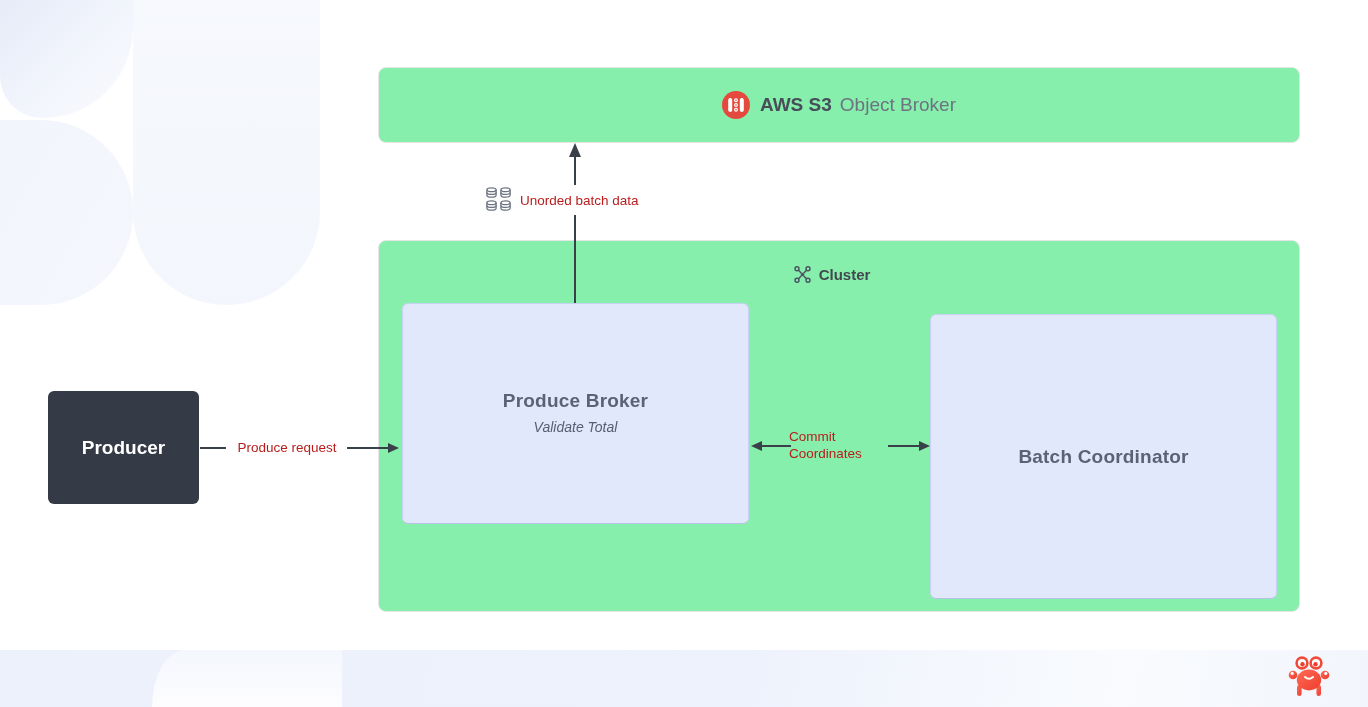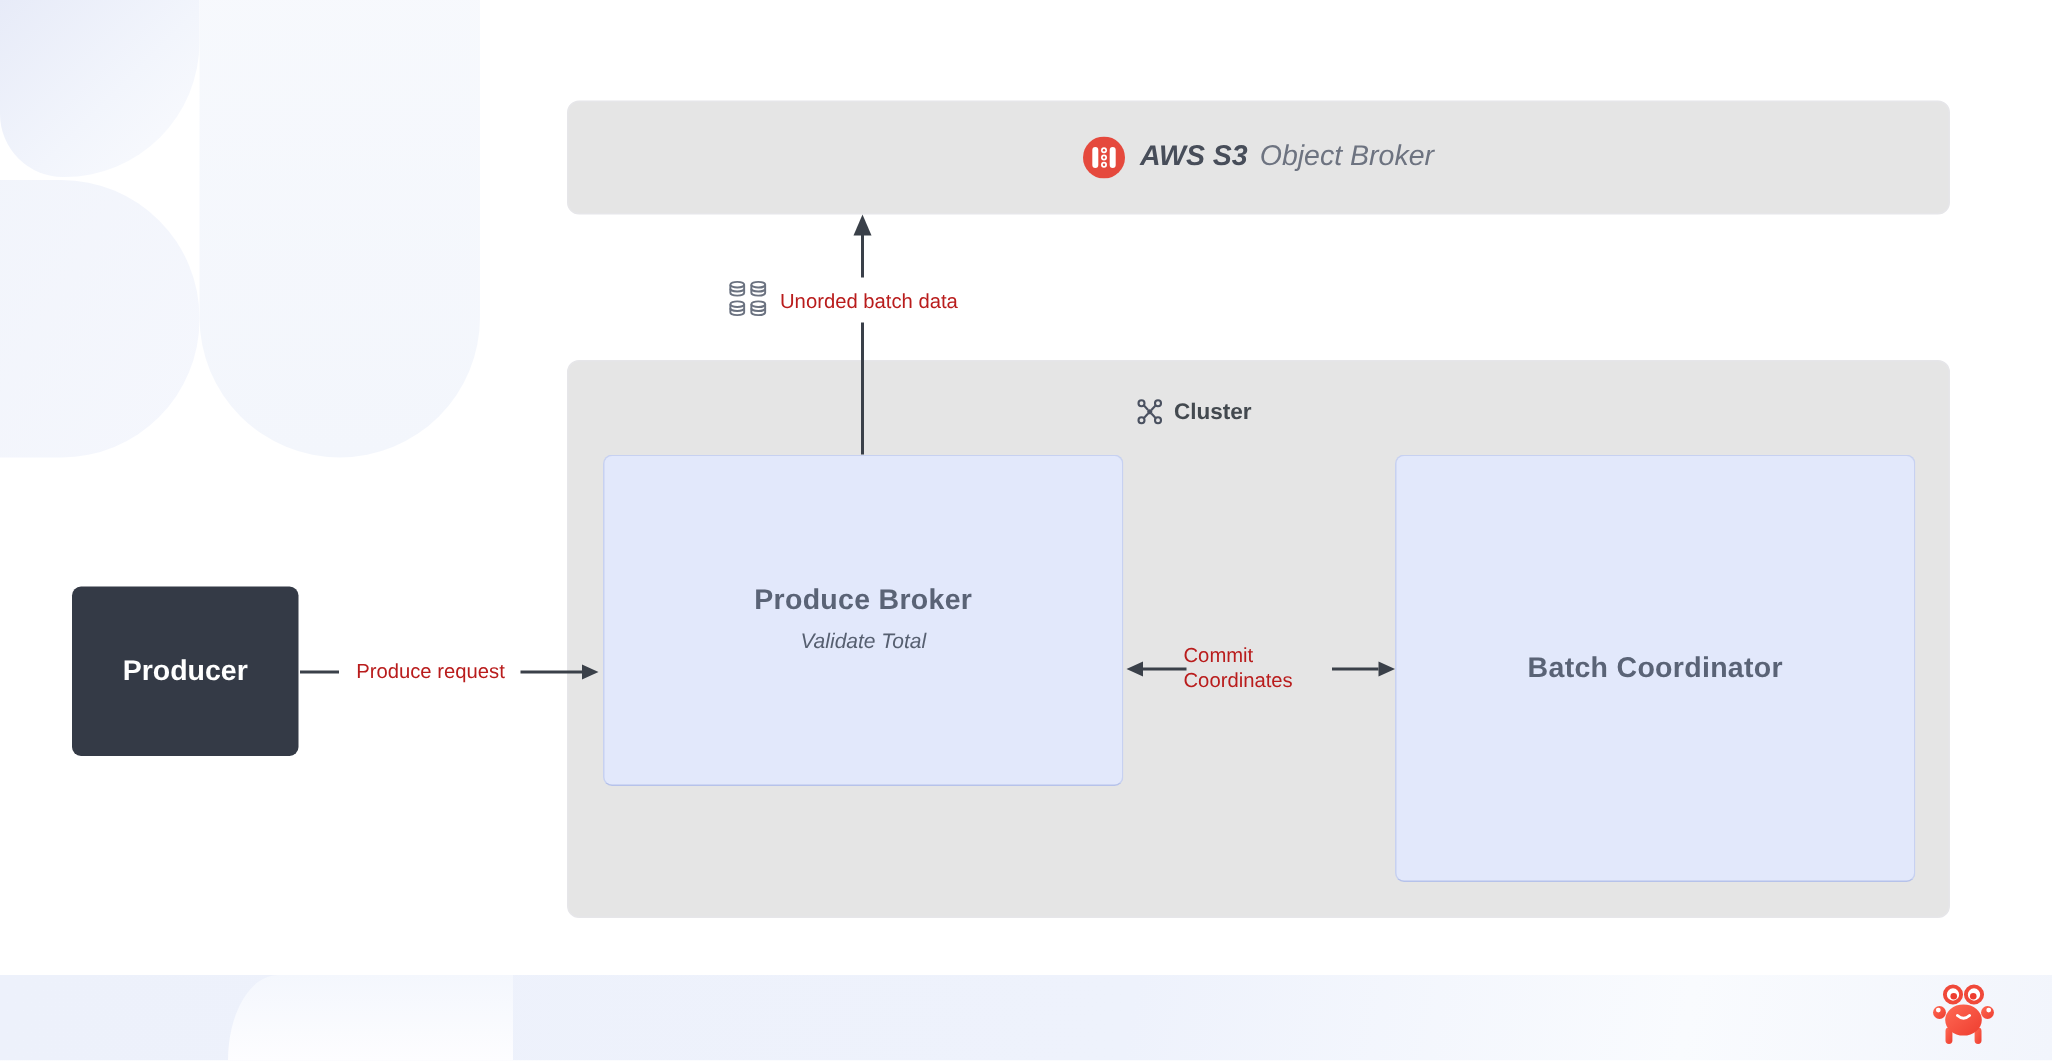--- a/index.html
+++ b/index.html
@@ -23,35 +23,35 @@
     border-radius:0 92px 92px 0;}
 
   
   .bottom-band{left:0;top:650px;width:1368px;height:57px;
     background:linear-gradient(100deg,#edf1fb 0%,#eef2fc 55%,#f9fbfe 82%,#f2f5fc 100%);}
   .bottom-wedge{left:152px;top:650px;width:190px;height:57px;
     background:linear-gradient(180deg,#f4f7fd 0%,#fdfdff 100%);
     border-radius:70px 0 0 0 / 120px 0 0 0;}
 
   
-  .panel{background:#e5e5e5;border:1px solid #e6e6e9;border-radius:8px;box-sizing:border-box;font-style:italic;}
+  .panel{background:#86efac;border:1px solid #e6e6e9;border-radius:8px;box-sizing:border-box;}
   .s3-box{left:378px;top:67px;width:922px;height:76px;display:flex;align-items:center;justify-content:center;gap:10px;}
   .cluster-box{left:378px;top:240px;width:922px;height:372px;}
 
   .s3-title{font-size:19px;color:#6d7380;display:flex;align-items:center;gap:8px;}
   .s3-title b{color:#474d59;font-weight:bold;}
 
   .cluster-label{left:378px;top:265px;width:835px;display:flex;align-items:center;justify-content:center;gap:7px;
-    font-size:15px;font-weight:bold;color:#43494f;}
+    font-size:15px;font-weight:bold;color:#43494f;padding-left:36px;}
 
   
   .node{background:#e2e8fb;border:1px solid #c7d1f1;border-bottom-color:#b6c2ea;border-radius:6px;
     box-sizing:border-box;display:flex;flex-direction:column;align-items:center;justify-content:center;}
   .node-broker{left:402px;top:303px;width:347px;height:221px;}
-  .node-coordinator{left:930px;top:303px;width:347px;height:285px;}
+  .node-coordinator{left:930px;top:314px;width:347px;height:285px;}
   .node-title{font-size:19px;font-weight:bold;color:#5a6376;letter-spacing:.2px;}
   .node-sub{font-size:14px;font-style:italic;color:#565f70;margin-top:5px;line-height:20px;text-align:center;}
 
   
   .producer{left:48px;top:391px;width:151px;height:113px;background:#343a46;border-radius:6px;
     display:flex;align-items:center;justify-content:center;color:#ffffff;font-size:19px;font-weight:bold;}
 
   
   .edge-label{font-size:13.5px;color:#b91c1c;}
   .lbl-produce-request{left:228px;top:440px;width:118px;text-align:center;}

